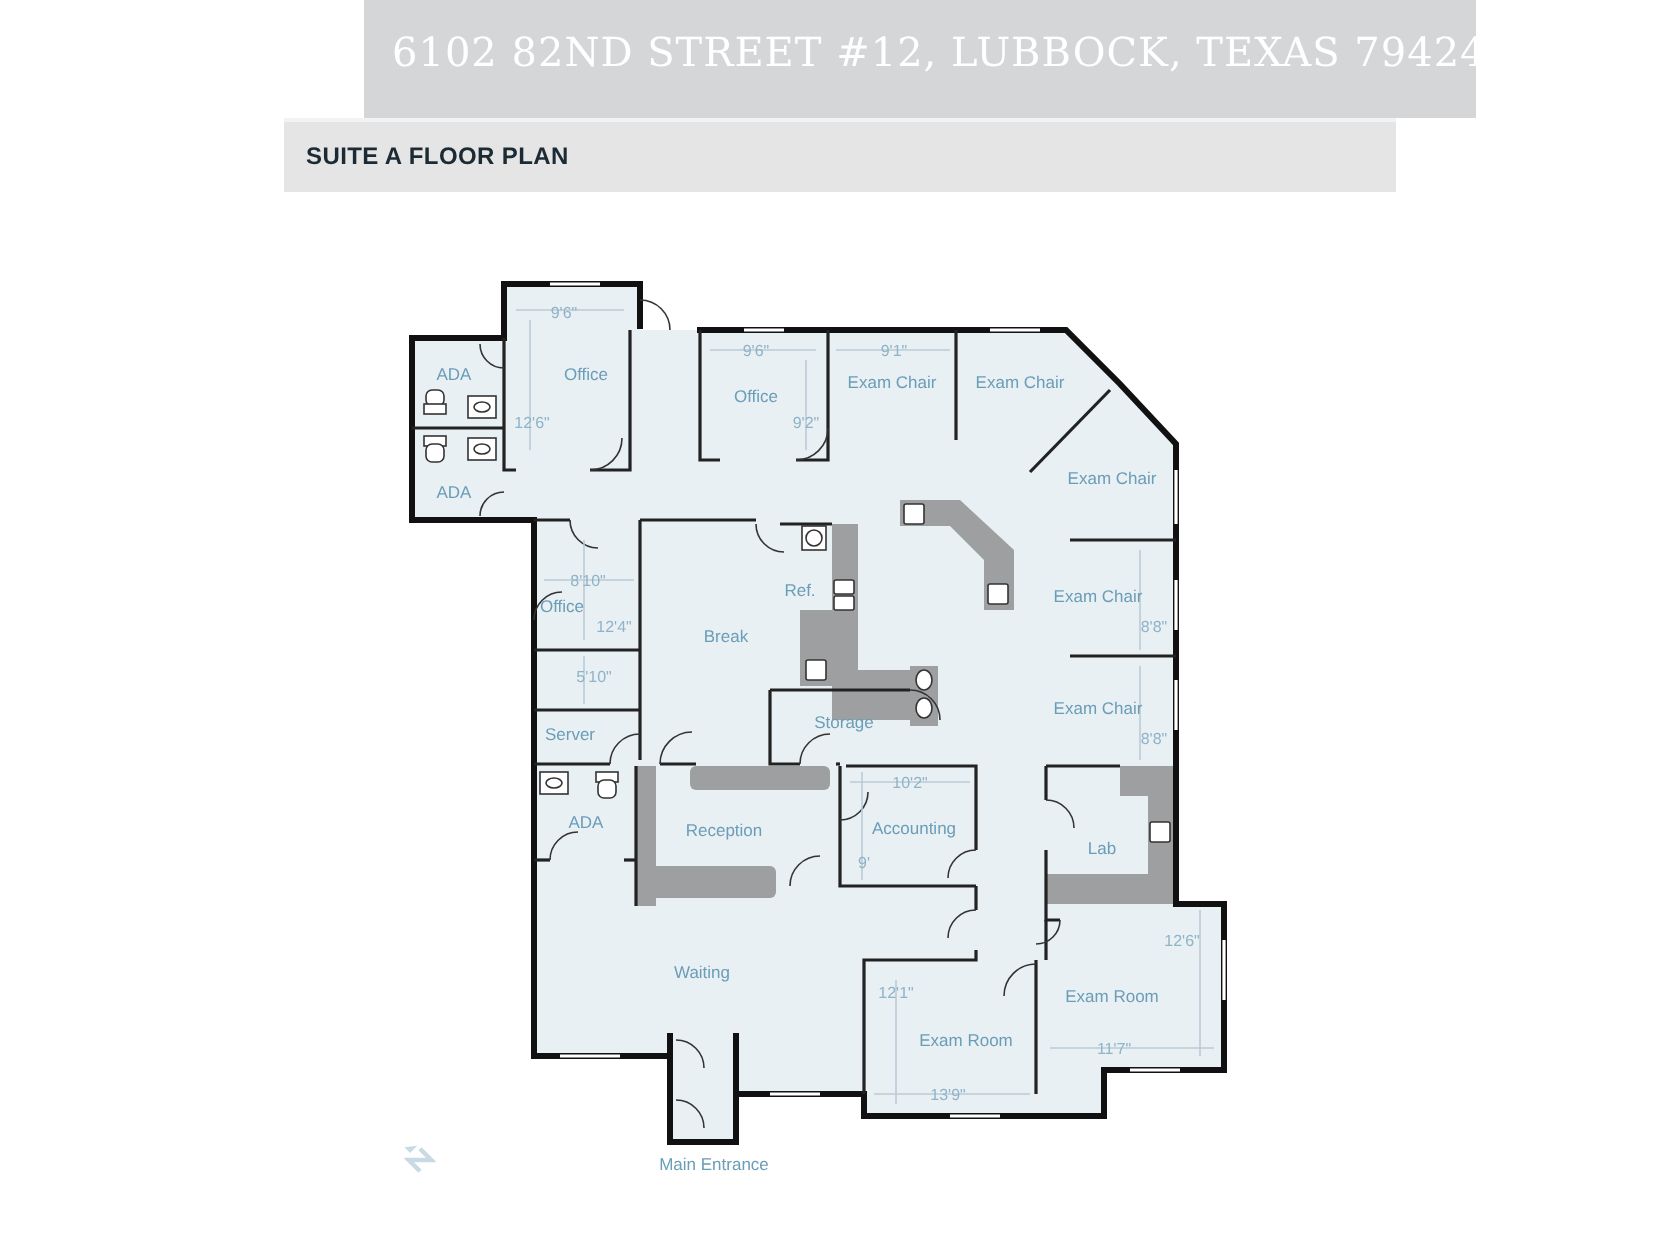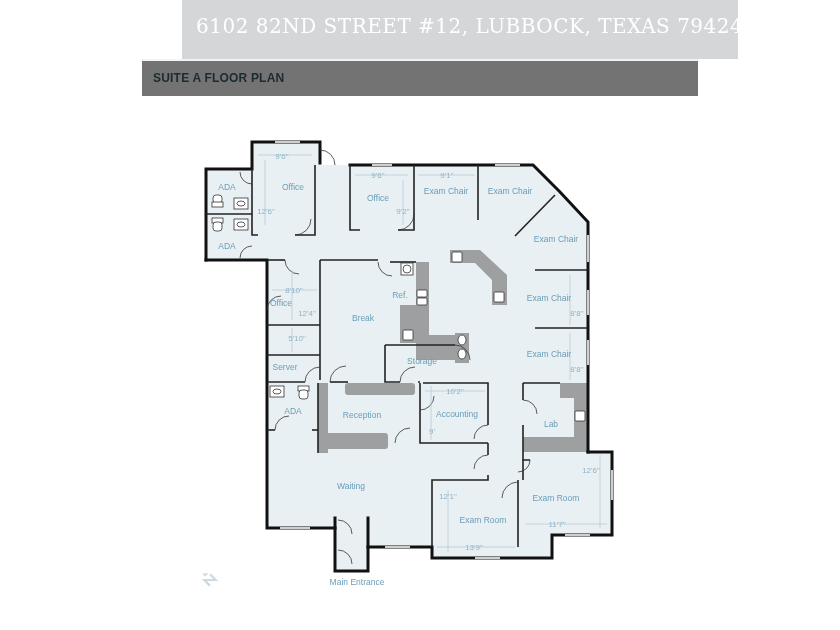--- a/index.html
+++ b/index.html
@@ -1,20 +1,20 @@
 <!DOCTYPE html>
 <html><head>
 <meta charset="utf-8">
 <style>
   html, body { margin: 0; padding: 0; background: #ffffff; }
   body { width: 840px; height: 630px; position: relative; overflow: hidden; font-family: "DejaVu Sans", sans-serif; }
   .title-bar { position: absolute; left: 142px; top: 0; width: 556px; height: 59px; background: #d5d6d8; margin-left: 40px; }
   .title-text { position: absolute; left: 14px; top: 14px; font-family: "DejaVu Serif", serif; font-size: 20px; letter-spacing: 0.5px; color: #ffffff; font-weight: normal; white-space: nowrap; }
   .sep { position: absolute; left: 142px; top: 59px; width: 556px; height: 2px; background: #f2f3f4; }
-  .sub-bar { position: absolute; left: 142px; top: 61px; width: 556px; height: 35px; background: #737373; }
+  .sub-bar { position: absolute; left: 142px; top: 61px; width: 556px; height: 35px; background: #e5e5e5; }
   .sub-text { position: absolute; left: 11px; top: 10px; font-family: "Liberation Sans", sans-serif; font-weight: bold; font-size: 12px; color: #1b2a33; letter-spacing: 0.2px; }
   svg.plan { position: absolute; left: 0; top: 0; }
   .room-label { font-family: "Liberation Sans", sans-serif; font-size: 8.5px; fill: #6a9db8; }
   .dim-label { font-family: "Liberation Sans", sans-serif; font-size: 8px; fill: #8fb3c8; }
   .dim-line { stroke: #b9cbd6; stroke-width: 0.8; }
   .wall { stroke: #111; stroke-width: 3; fill: none; stroke-linecap: square; }
   .iwall { stroke: #222; stroke-width: 1.6; fill: none; }
   .door { stroke: #333; stroke-width: 0.8; fill: none; }
   .counter { fill: #9e9fa1; }
   .win { stroke: #ffffff; stroke-width: 1.6; }

